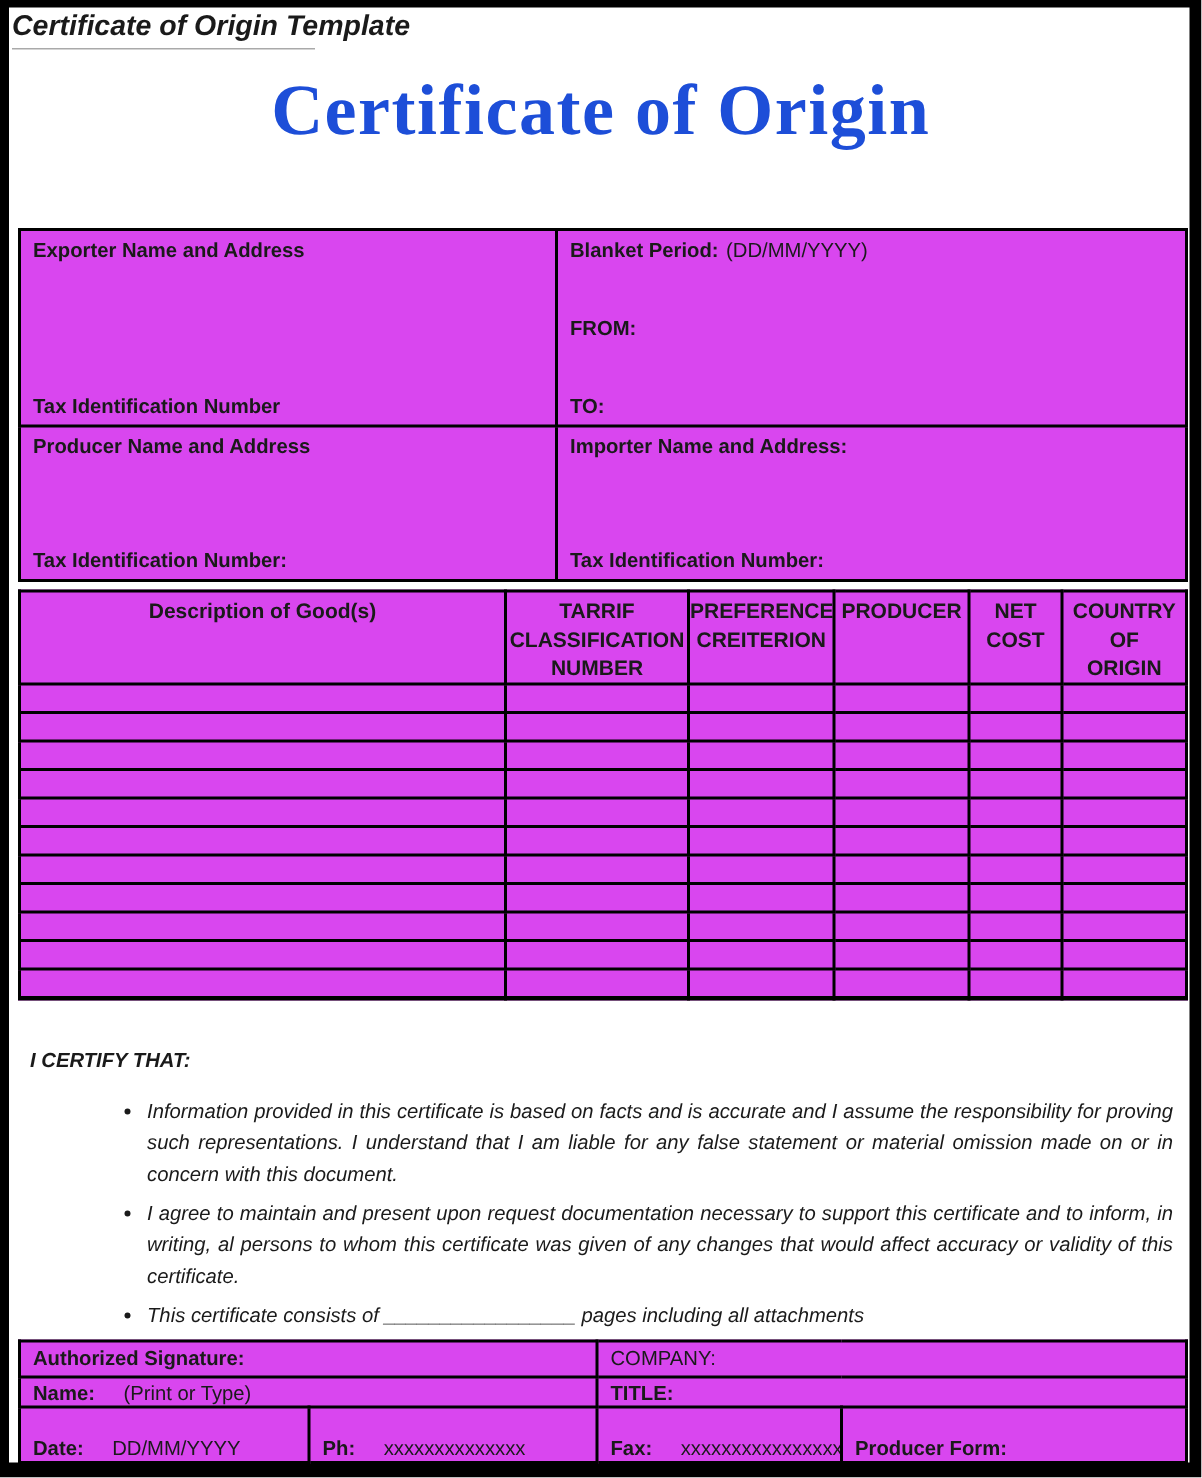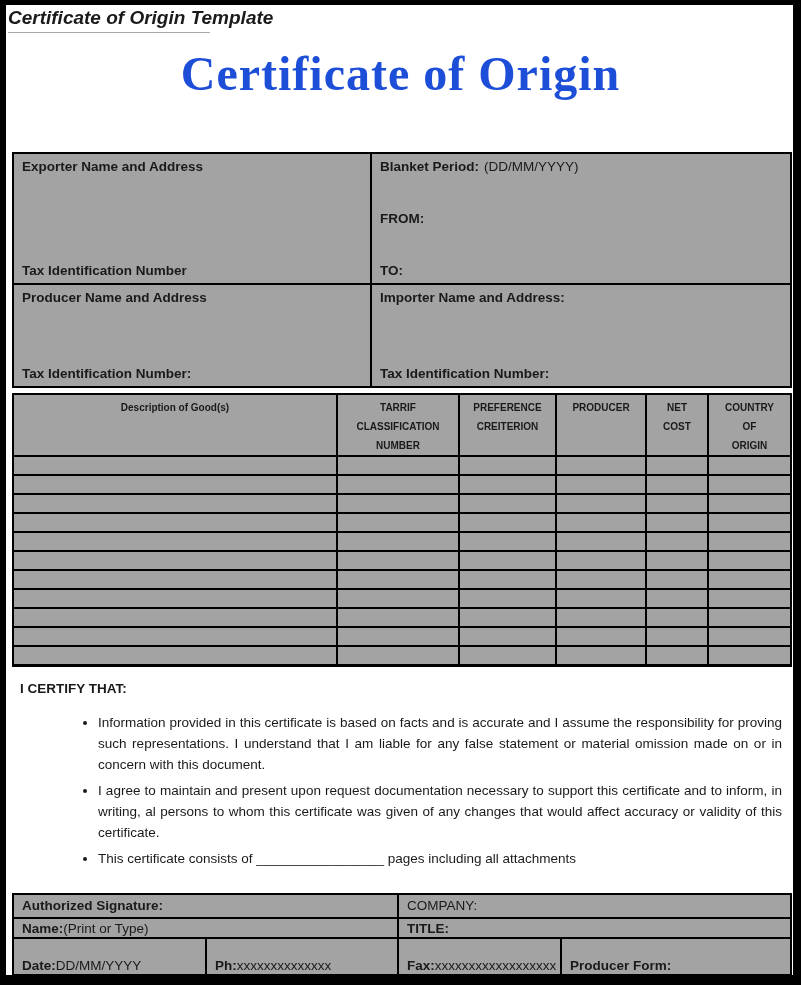--- a/index.html
+++ b/index.html
@@ -29,62 +29,62 @@
   }
   .doc-title {
     position: absolute; top: 46px; left: 0; width: 100%;
     text-align: center;
     font-family: "Liberation Serif", serif;
     font-weight: bold;
     font-size: 48px;
     color: #1d4ed8;
     letter-spacing: 1px;
   }
-  table { border-collapse: collapse; table-layout: fixed; background: #a3a3a3; }
+  table { border-collapse: collapse; table-layout: fixed; background: #d946ef; }
   td, th { border: 2px solid #000; }
 
   
   .form-table { position: absolute; top: 152px; left: 12px; width: 778px; }
   .form-table td { vertical-align: top; padding: 5px 8px; font-size: 13.5px; }
   .cell-col { display: flex; flex-direction: column; justify-content: space-between; height: 100%; }
   .row1 td { height: 131px; }
   .row2 td { height: 103px; }
   .b { font-weight: bold; }
   .reg { font-weight: normal; margin-left: 5px; }
 
   
   .goods-table { position: absolute; top: 393px; left: 12px; width: 778px; }
   .goods-table th {
     vertical-align: top; text-align: center;
-    font-size: 10px; font-weight: bold;
+    font-size: 14px; font-weight: bold;
     line-height: 19px; padding-top: 3px;
     white-space: pre-line; height: 60px;
   }
   .goods-table td { height: 19px; }
   .goods-table { border-bottom: 3px solid #000; }
 
   
-  .certify { position: absolute; top: 681px; left: 20px; width: 764px; }
+  .certify { position: absolute; top: 699px; left: 20px; width: 764px; font-style: italic; }
   .certify-heading { font-size: 13.5px; font-weight: bold; margin-bottom: 16px; }
   .certify ul { margin: 0; padding-left: 78px; }
   .certify li {
     font-size: 13.5px; line-height: 21px;
     text-align: justify;
     margin-bottom: 5px;
     padding-right: 2px;
   }
   .certify li.no-justify { text-align: left; }
 
   
   .sig-table { position: absolute; top: 893px; left: 12px; width: 778px; }
   .sig-table td { font-size: 13.5px; padding: 1px 8px; vertical-align: bottom; white-space: nowrap; overflow: hidden; }
   .sig-row1 td { height: 24px; padding-bottom: 4px; }
   .sig-row2 td { height: 20px; }
   .sig-row3 td { height: 37px; }
-  .sig-table .reg { margin-left: 0; }
+  .sig-table .reg { margin-left: 19px; }
 </style>
 </head>
 <body>
 
 <div class="page-frame"></div>
 
 <div class="hdr-label">Certificate of Origin Template</div>
 
 <div class="doc-title">Certificate of Origin</div>
 

